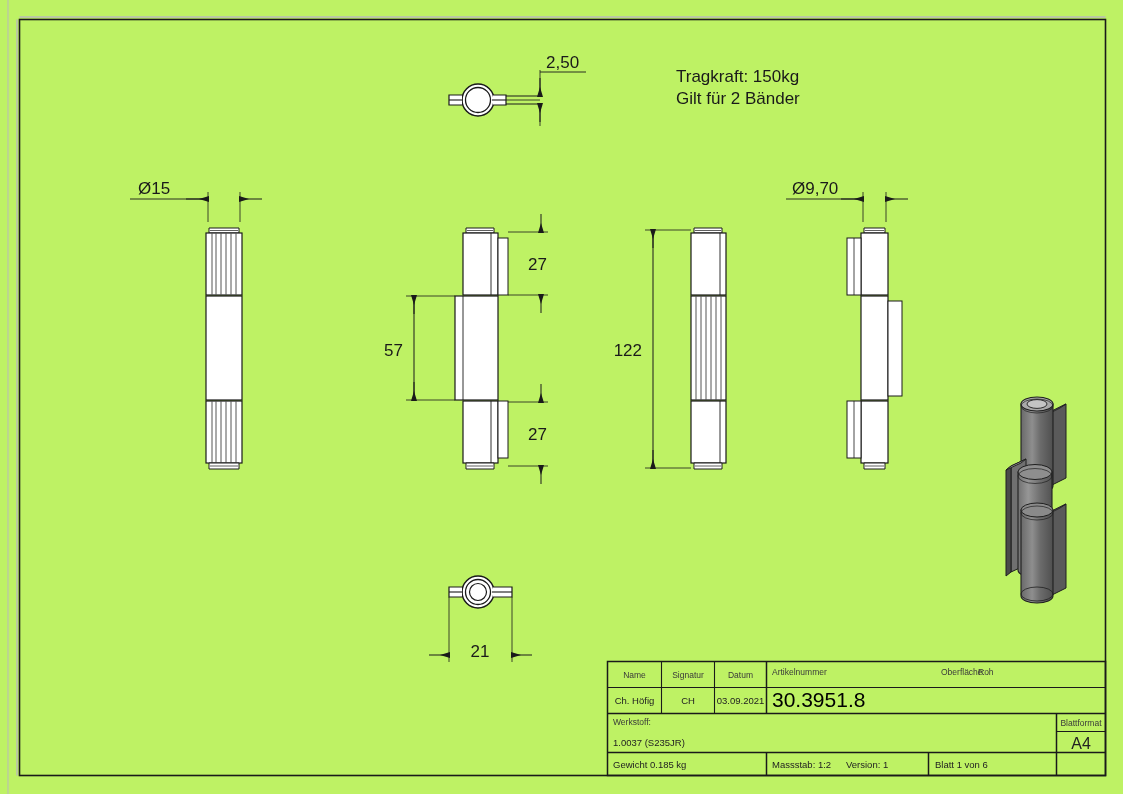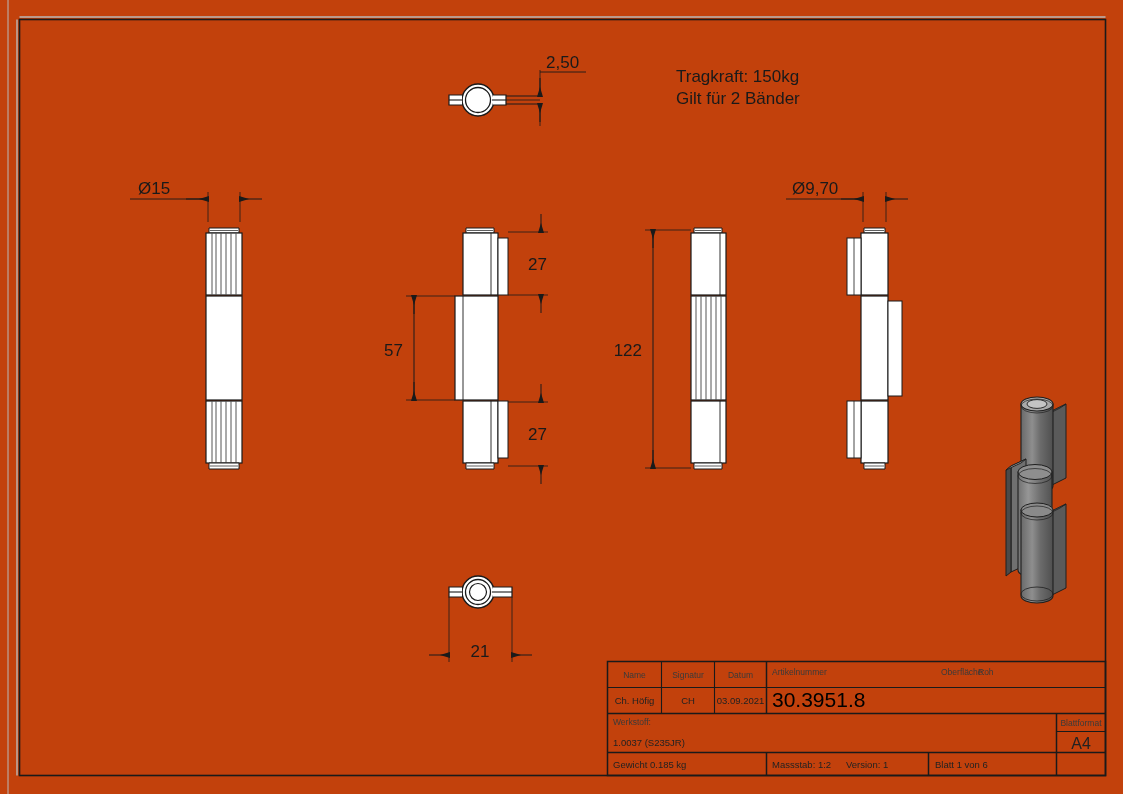--- a/index.html
+++ b/index.html
@@ -7,21 +7,21 @@
     padding: 0;
     background: #ffffff;
   }
   body {
     font-family: "Liberation Sans", sans-serif;
   }
   #sheet {
     position: relative;
     width: 1123px;
     height: 794px;
-    background: #c2410c;
+    background: #bef264;
     overflow: hidden;
   }
   #drawing-svg {
     position: absolute;
     left: 0;
     top: 0;
     width: 1123px;
     height: 794px;
   }
   .dimtext {

